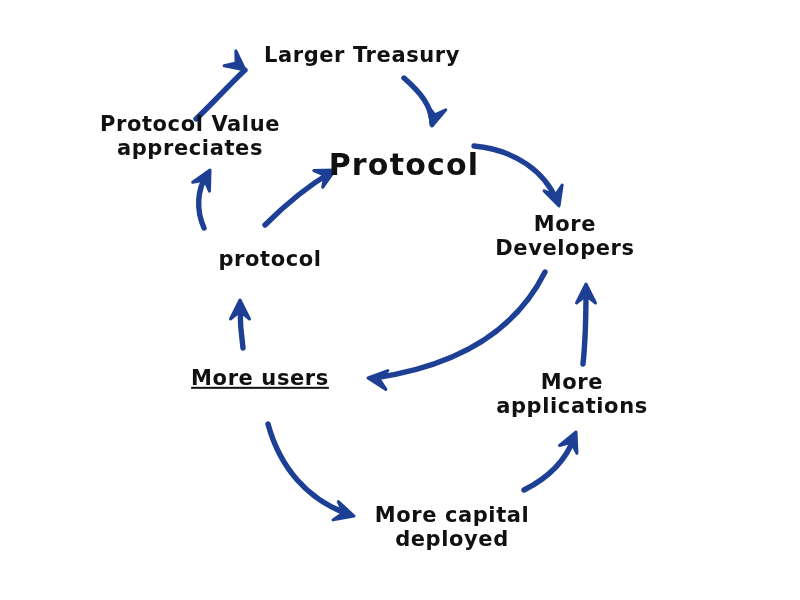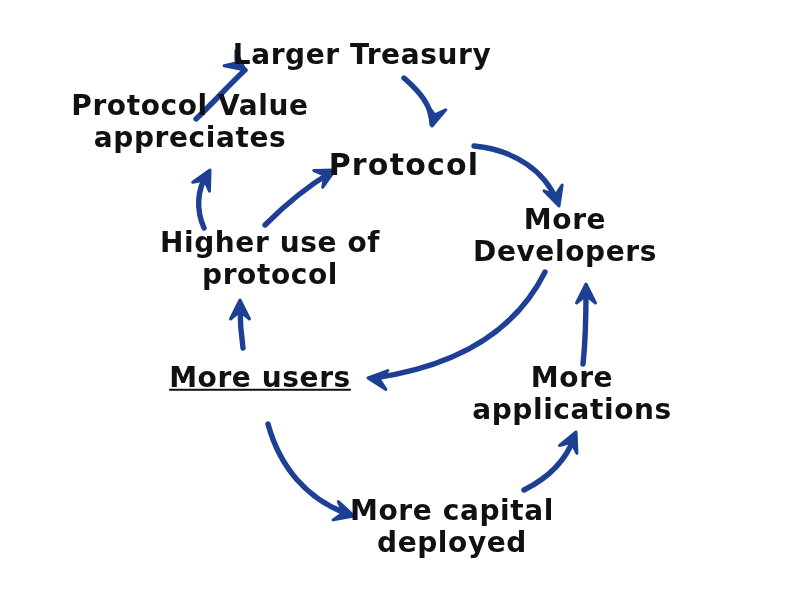--- a/index.html
+++ b/index.html
@@ -27,21 +27,21 @@
     color: #111111;
     text-align: center;
     line-height: 1.16;
     letter-spacing: 0.6px;
     font-weight: 600;
     white-space: pre;
     transform: translate(-50%, -50%);
     font-family: "DejaVu Sans", sans-serif;
   }
   .node .line { display: block; }
-  .n-sm { font-size: 28px; }
+  .n-sm { font-size: 21px; }
   .n-lg { font-size: 30px; letter-spacing: 1.2px; }
 </style>
 </head>
 <body>
 
 <div id="canvas" style="background: rgb(255, 255, 255);">
   <svg id="arrow-layer" viewBox="0 0 800 600">
       <g>
         <path d="M 196 119 C 212 104 228 86 245 70" fill="none" stroke="#1d3f94" stroke-width="5.4" stroke-linecap="round" stroke-linejoin="round"></path>
         <path d="M 0 0 L -19 -9.5 L -11.4 0 L -19 9.5 Z" fill="#1d3f94" stroke="#1d3f94" stroke-width="3" stroke-linejoin="round" transform="translate(245,70) rotate(38)"></path>
@@ -78,21 +78,21 @@
         <path d="M 204 228 C 196 210 197 190 207 174" fill="none" stroke="#1d3f94" stroke-width="5.4" stroke-linecap="round" stroke-linejoin="round"></path>
         <path d="M 0 0 L -19 -9.5 L -11.4 0 L -19 9.5 Z" fill="#1d3f94" stroke="#1d3f94" stroke-width="3" stroke-linejoin="round" transform="translate(210,170) rotate(-62)"></path>
       </g>
       <g>
         <path d="M 265 225 C 285 205 308 186 330 173" fill="none" stroke="#1d3f94" stroke-width="5.4" stroke-linecap="round" stroke-linejoin="round"></path>
         <path d="M 0 0 L -19 -9.5 L -11.4 0 L -19 9.5 Z" fill="#1d3f94" stroke="#1d3f94" stroke-width="3" stroke-linejoin="round" transform="translate(335,170) rotate(-28)"></path>
       </g>
     </svg>
   <div id="node-layer">
       <div class="node n-sm" style="left: 362px; top: 55px; color: rgb(17, 17, 17);"><span class="line">Larger Treasury</span></div>
-      <div class="node n-sm" style="left: 190px; top: 122px; color: rgb(17, 17, 17);"><span class="line">Protocol Value</span><span class="line">appreciates</span></div>
+      <div class="node n-sm" style="left: 190px; top: 136px; color: rgb(17, 17, 17);"><span class="line">Protocol Value</span><span class="line">appreciates</span></div>
       <div class="node n-lg" style="left: 404px; top: 165px; color: rgb(17, 17, 17);"><span class="line">Protocol</span></div>
       <div class="node n-sm" style="left: 565px; top: 236px; color: rgb(17, 17, 17);"><span class="line">More</span><span class="line">Developers</span></div>
-      <div class="node n-sm" style="left: 270px; top: 259px; color: rgb(17, 17, 17);"><span class="line">Higher use of</span><span class="line">protocol</span></div>
+      <div class="node n-sm" style="left: 270px; top: 259px; color: rgb(17, 17, 17);"><span class="line">protocol</span></div>
       <div class="node n-sm" style="left: 260px; top: 378px; color: rgb(17, 17, 17); text-decoration: underline;"><span class="line">More users</span></div>
       <div class="node n-sm" style="left: 572px; top: 394px; color: rgb(17, 17, 17);"><span class="line">More</span><span class="line">applications</span></div>
       <div class="node n-sm" style="left: 452px; top: 527px; color: rgb(17, 17, 17);"><span class="line">More capital</span><span class="line">deployed</span></div>
     </div>
 </div>
 
 </body></html>

